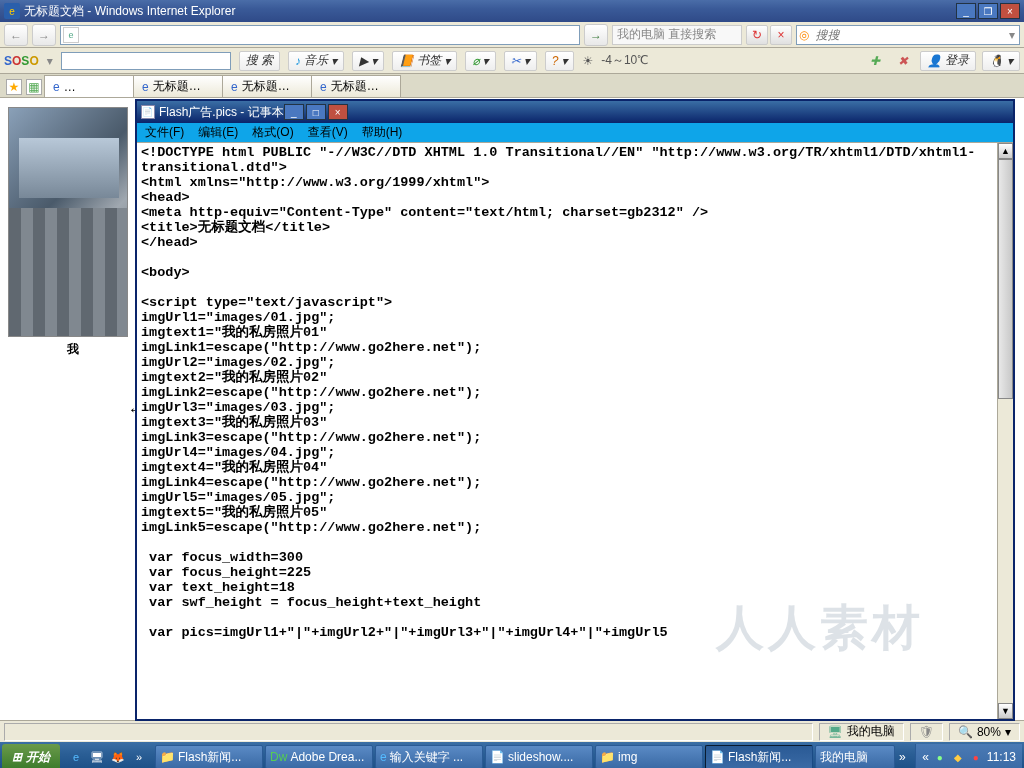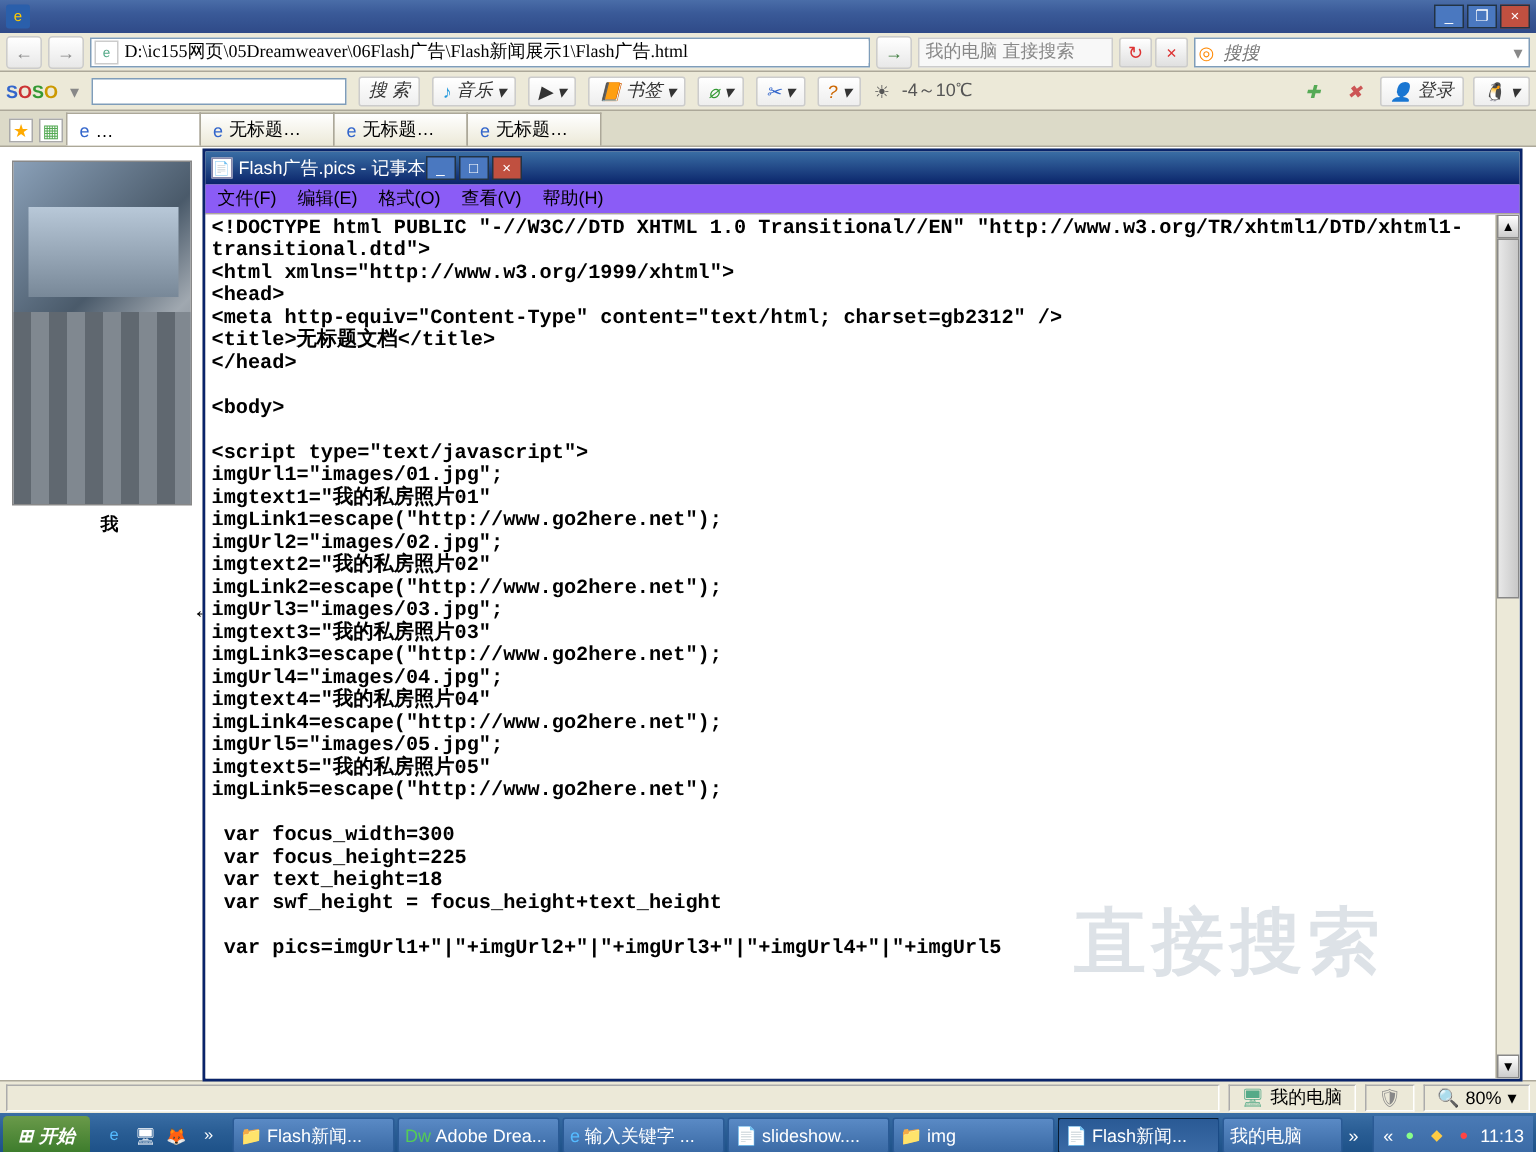--- a/index.html
+++ b/index.html
@@ -33,21 +33,21 @@
 .content { position:relative; height:622px; background:#fff; border-top:1px solid #fff; }
 .flashbox { position:absolute; left:8px; top:8px; width:130px; }
 .flashimg { width:120px; height:230px; border:1px solid #888; background:linear-gradient(135deg,#8aa0b8 0%,#4a5a6a 40%,#a0a8b0 60%,#48505a 100%); position:relative; overflow:hidden; }
 .flashimg::before { content:""; position:absolute; top:30px; left:10px; width:100px; height:60px; background:linear-gradient(#b8c8d8,#788898); }
 .flashimg::after { content:""; position:absolute; top:100px; left:0; width:120px; height:130px; background:repeating-linear-gradient(90deg,#606870 0 12px,#808890 12px 24px); }
 .flashcap { text-align:center; font-weight:bold; padding:4px 0; font-family:"SimSun"; }
 
 .notepad { position:absolute; left:135px; top:0; width:880px; height:622px; border:2px solid #0a246a; background:#ece9d8; display:flex; flex-direction:column; }
 .np-title { height:22px; background:linear-gradient(#3a6ea5,#0a246a); color:#fff; display:flex; align-items:center; padding:0 4px; }
 .np-title .ico2 { width:14px;height:14px;background:#fff;margin-right:4px;border:1px solid #88a; display:flex;align-items:center;justify-content:center;font-size:9px;color:#36c; }
-.np-menu { height:20px; background:#8b5cf6; display:flex; align-items:center; padding:0 2px; gap:2px; border-bottom:1px solid #aca899; font-family:"SimSun"; }
+.np-menu { height:20px; background:#0ea5e9; display:flex; align-items:center; padding:0 2px; gap:2px; border-bottom:1px solid #aca899; font-family:"SimSun"; }
 .np-menu span { padding:2px 6px; cursor:pointer; }
 .np-body { flex:1; background:#fff; position:relative; overflow:hidden; display:flex; }
 .np-text { flex:1; padding:2px 4px; font-family:"Courier New","Fixedsys",monospace; font-size:13.5px; font-weight:bold; line-height:15px; white-space:pre; overflow:hidden; }
 .np-scroll { width:16px; background:#ece9d8; border-left:1px solid #aca899; position:relative; }
 .np-scroll .arr { height:16px; background:linear-gradient(#fff,#ccc); border:1px solid #888; display:flex; align-items:center; justify-content:center; font-size:9px; cursor:pointer; }
 .np-scroll .thumb { position:absolute; top:16px; left:0; right:0; height:240px; background:linear-gradient(90deg,#e8e8e8,#c8c8c8); border:1px solid #888; cursor:pointer; }
 .np-scroll .arr.dn { position:absolute; bottom:0; left:0; right:0; }
 
 .resizecue { position:absolute; left:128px; top:300px; font-size:16px; color:#000; font-weight:bold; }
 
@@ -64,34 +64,34 @@
 .taskbtn.active { background:linear-gradient(#2a5a95,#3a6aa5); border:1px inset #1a4a85; }
 .tray { margin-left:auto; height:26px; background:linear-gradient(#4a7ab5,#3a6aa5); border-left:1px solid #2a5a95; display:flex; align-items:center; padding:0 6px; gap:4px; color:#fff; }
 .trayico { width:14px;height:14px;display:flex;align-items:center;justify-content:center;font-size:10px; }
 .watermark { position:absolute; right:100px; bottom:60px; font-size:48px; color:rgba(120,140,160,0.25); font-weight:bold; pointer-events:none; letter-spacing:4px; }
 </style>
 </head>
 <body>
 
 <div class="titlebar">
   <div class="ico">e</div>
+  <span>无标题文档 - Windows Internet Explorer</span>
   <div class="spacer"></div>
   <div class="winbtns">
     <div class="winbtn">_</div>
     <div class="winbtn">❐</div>
     <div class="winbtn close">×</div>
   </div>
 </div>
 
 <div class="addrbar">
   <div class="navbtn">←</div>
   <div class="navbtn">→</div>
   <div class="addr-input">
     <div class="pgico">e</div>
-    <input value="D:\ic155网页\05Dreamweaver\06Flash广告\Flash新闻展示1\Flash广告.html" style="">
   </div>
   <div class="navbtn" style="color:#3a7a3a">→</div>
   <div class="searchhint">我的电脑 直接搜索</div>
   <div class="sicongrp">
     <div class="sbtn">↻</div>
     <div class="sbtn">×</div>
   </div>
   <div class="searchbox">
     <span style="color:#f80;margin:0 2px">◎</span>
     <input placeholder="搜搜" style="">
@@ -231,21 +231,21 @@
 
  var pics=imgUrl1+"|"+imgUrl2+"|"+imgUrl3+"|"+imgUrl4+"|"+imgUrl5</div>
       <div class="np-scroll">
         <div class="arr">▲</div>
         <div class="thumb"></div>
         <div class="arr dn">▼</div>
       </div>
     </div>
   </div>
 
-  <div class="watermark">直接搜索</div>
+  <div class="watermark">人人素材</div>
 </div>
 
 <div class="statusbar">
   <div class="seg flex"></div>
   <div class="seg">
       <span style="color:#5a8">🖥</span>
       <span>我的电脑</span>
     </div>
   <div class="seg">
       <span style="color:#888">🛡</span>

